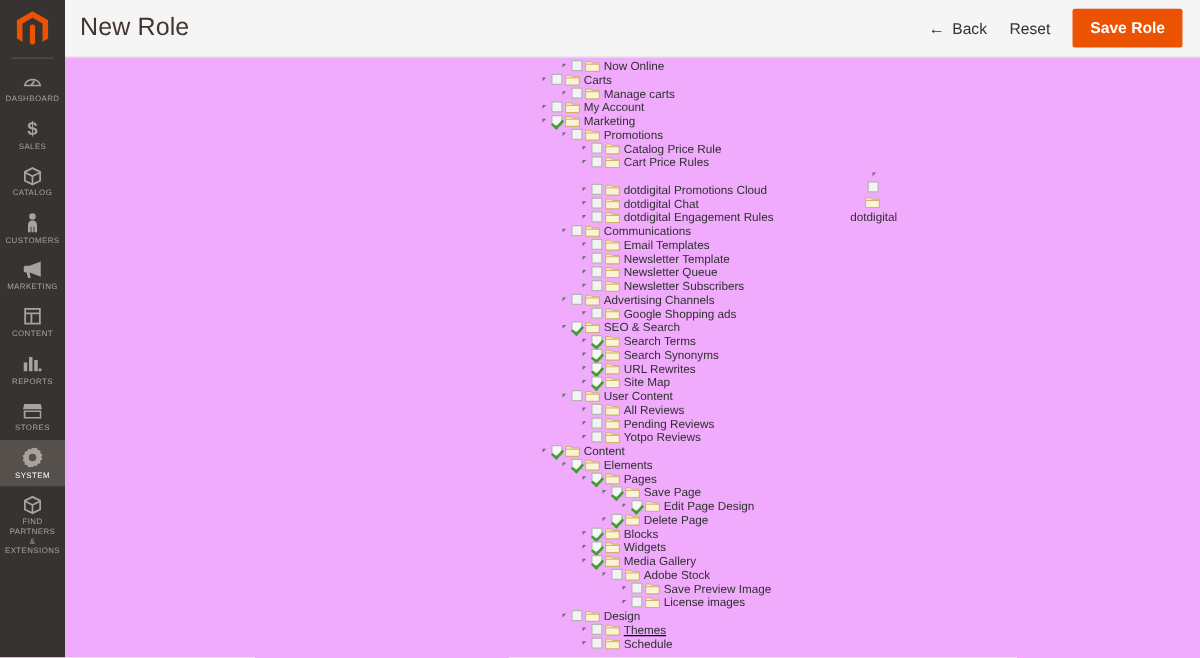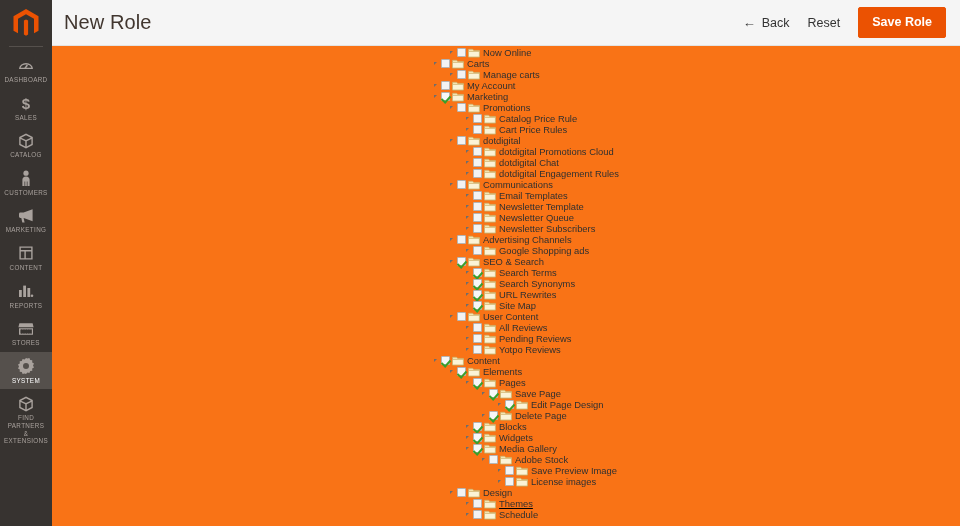--- a/index.html
+++ b/index.html
@@ -81,21 +81,21 @@
     background: #eb5202; border: 1px solid #eb5202; border-radius: 2px;
     color: #ffffff; font-size: 12.5px; font-weight: bold;
     padding: 8px 13px; cursor: pointer; font-family: inherit;
     line-height: 1.1;
   }
 
   
   #content-area {
     position: absolute; left: 52px; top: 46px;
     width: 908px; height: 480px;
-    background: #f97316;
+    background: #f0abfc;
     overflow: hidden;
   }
   #tree {
     position: absolute; left: 379px; top: 1px;
     width: 520px;
   }
   .tree-row {
     display: flex; align-items: center;
     height: 11px;
     white-space: nowrap;
@@ -374,21 +374,21 @@
             <span class="cbx"></span>
           </span>
           <span class="t-folder">
             <svg width="12" height="10" viewBox="0 0 12 10">
               <path d="M0.5 1.2h4.2l1 1.2h5.8v6.6H0.5z" fill="#f7e9b8" stroke="#c9ab63" stroke-width="0.7"></path>
               <path d="M0.5 3.4h10.9v5.6H0.5z" fill="#fbf3d6" stroke="#c9ab63" stroke-width="0.7"></path>
             </svg>
           </span>
           <span class="t-label">Cart Price Rules</span>
         </div>
-        <div class="tree-row" style="padding-left: 16px;">
+        <div class="tree-row" style="padding-left: 16px; flex-direction: column;">
           <span class="t-arrow">
             <i></i>
           </span>
           <span class="t-check">
             <span class="cbx"></span>
           </span>
           <span class="t-folder">
             <svg width="12" height="10" viewBox="0 0 12 10">
               <path d="M0.5 1.2h4.2l1 1.2h5.8v6.6H0.5z" fill="#f7e9b8" stroke="#c9ab63" stroke-width="0.7"></path>
               <path d="M0.5 3.4h10.9v5.6H0.5z" fill="#fbf3d6" stroke="#c9ab63" stroke-width="0.7"></path>

